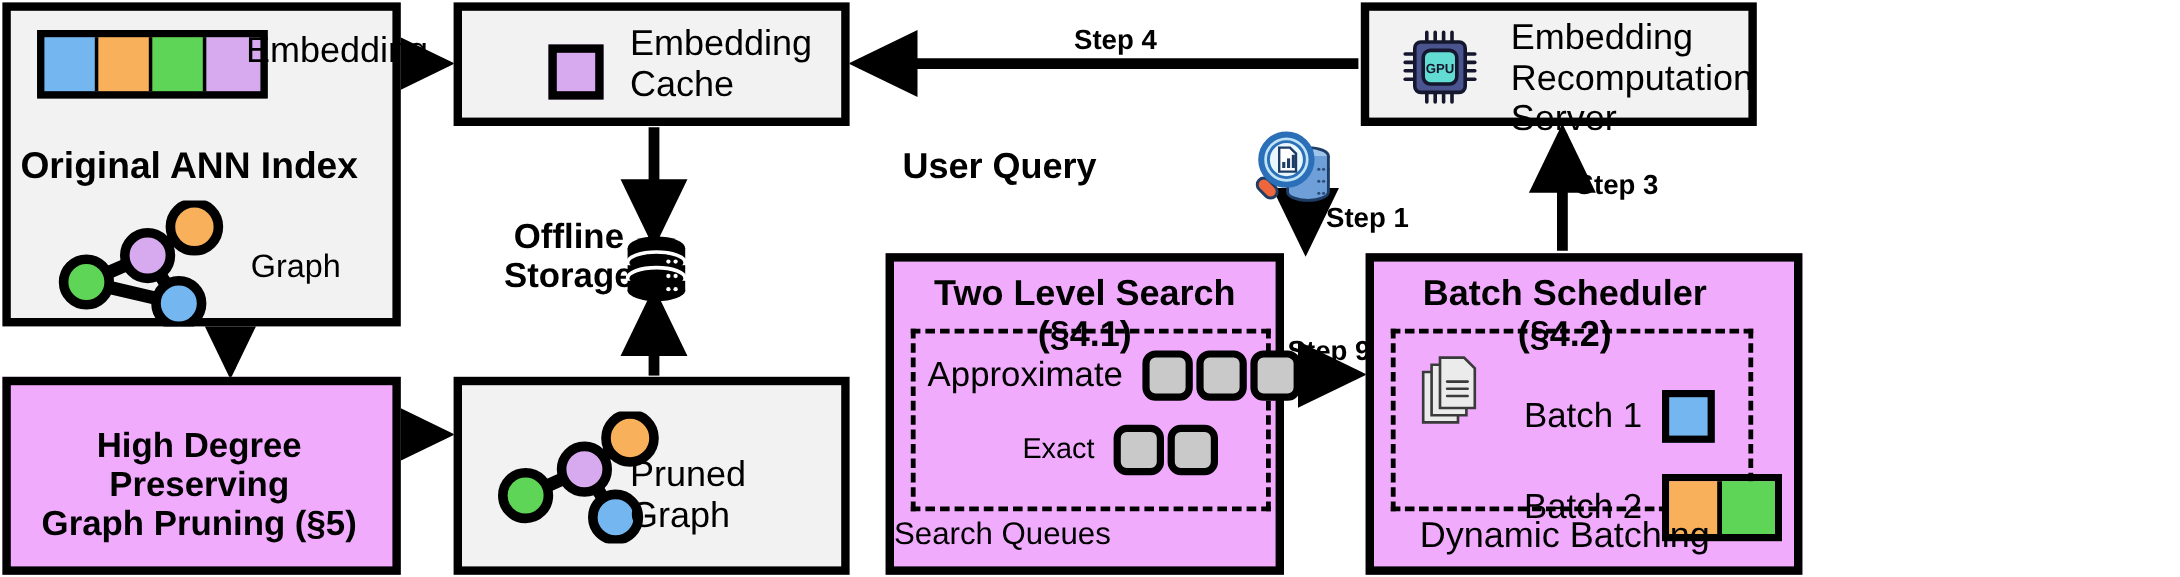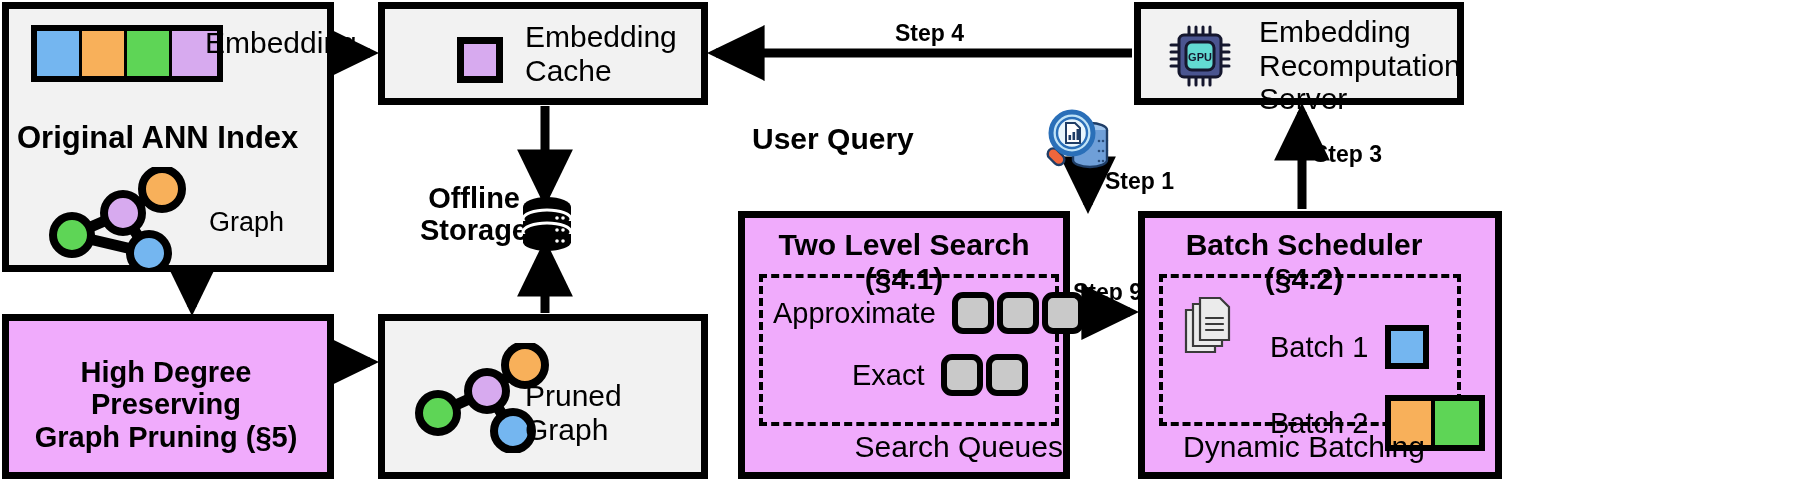--- a/index.html
+++ b/index.html
@@ -270,26 +270,26 @@
     <div id="search-dashed"></div>
 
     <div class="queue-row" style="left:28px; top:74px;">
       <span class="lbl" style="position:static; font-size:29px; margin-right:13px;">Approximate</span>
       <span class="slot"></span>
       <span class="slot"></span>
       <span class="slot"></span>
     </div>
 
     <div class="queue-row" style="left:107px; top:136px;">
-      <span class="lbl" style="position:static; font-size:29px; margin-right:13px;">Exact</span>
-      <span class="slot"></span>
-      <span class="slot"></span>
-    </div>
-
-    <div class="lbl" style="left:0; top:212px; width:318px; text-align:right; font-size:30px;">Search Queues</div>
+      <span class="lbl" style="position:static; font-size:24px; margin-right:13px;">Exact</span>
+      <span class="slot"></span>
+      <span class="slot"></span>
+    </div>
+
+    <div class="lbl" style="left:0; top:212px; width:318px; text-align:left; font-size:26px;">Search Queues</div>
   </div>
 
   <div class="box shaded" id="batch-scheduler">
     <div class="lbl bold" style="left:0; top:10px; width:318px; text-align:center; font-size:30px;">Batch Scheduler (§4.2)</div>
 
     <div id="batch-dashed"></div>
 
     <svg class="icon-abs" style="left:38px; top:78px;" width="52" height="62" viewBox="0 0 52 62">
       <g fill="#ebebeb" stroke="#3a3a3a" stroke-width="2.2">
         <path d="M3 14 h20 l9 9 v33 h-29 z"></path>

